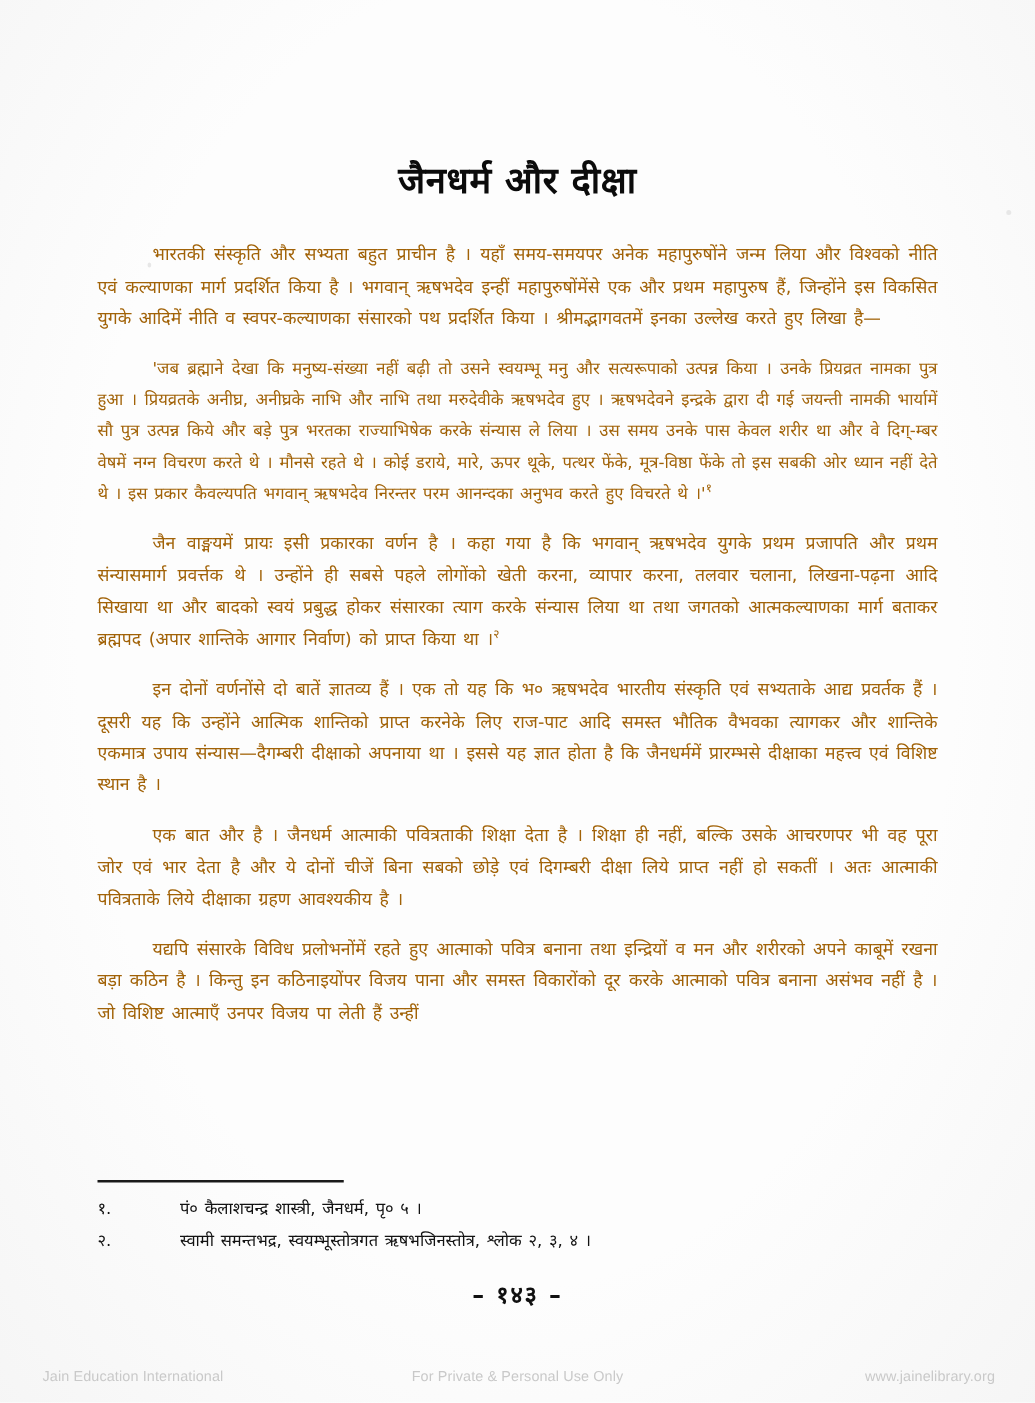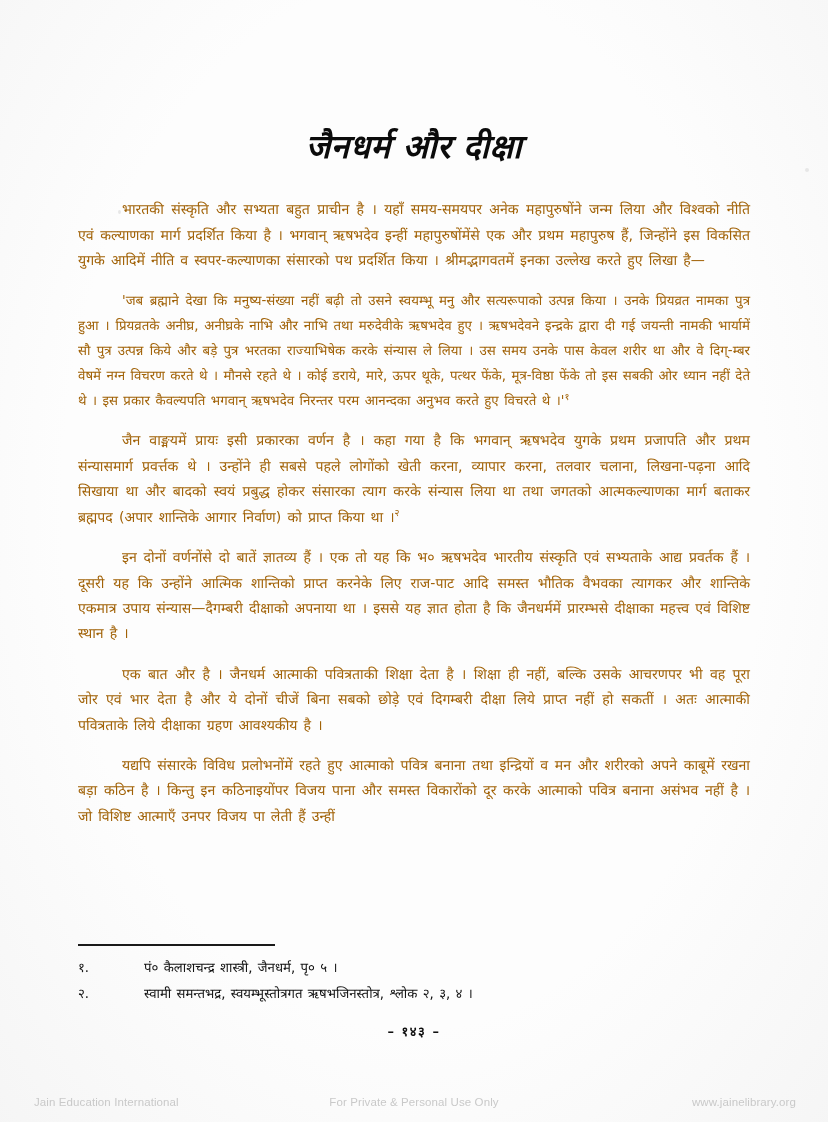--- a/index.html
+++ b/index.html
@@ -35,27 +35,26 @@
   .content {
     position: absolute;
     left: 78px;
     top: 126px;
     width: 672px;
   }
 
   .doc-title {
     text-align: center;
     font-family: "DejaVu Sans", sans-serif;
-    font-size: 33px;
+    font-size: 29px;
     font-weight: 700;
     letter-spacing: 0.5px;
     color: #0b0b0b;
     margin: 0 0 30px 0;
     line-height: 1.25;
-    font-style: italic;
   }
 
   p.body-para {
     margin: 0 0 15px 0;
     font-family: "DejaVu Sans", sans-serif;
     font-size: 14.1px;
     line-height: 25.4px;
     text-align: justify;
     text-align-last: left;
     text-indent: 44px;
@@ -117,21 +116,21 @@
   }
 
   
   .page-number {
     position: absolute;
     left: 0;
     right: 0;
     top: 1022px;
     text-align: center;
     font-family: "DejaVu Sans", sans-serif;
-    font-size: 13px;
+    font-size: 19px;
     font-weight: 600;
     letter-spacing: 1.5px;
     color: #101010;
   }
 
   
   .footer {
     position: absolute;
     left: 0;
     right: 0;

